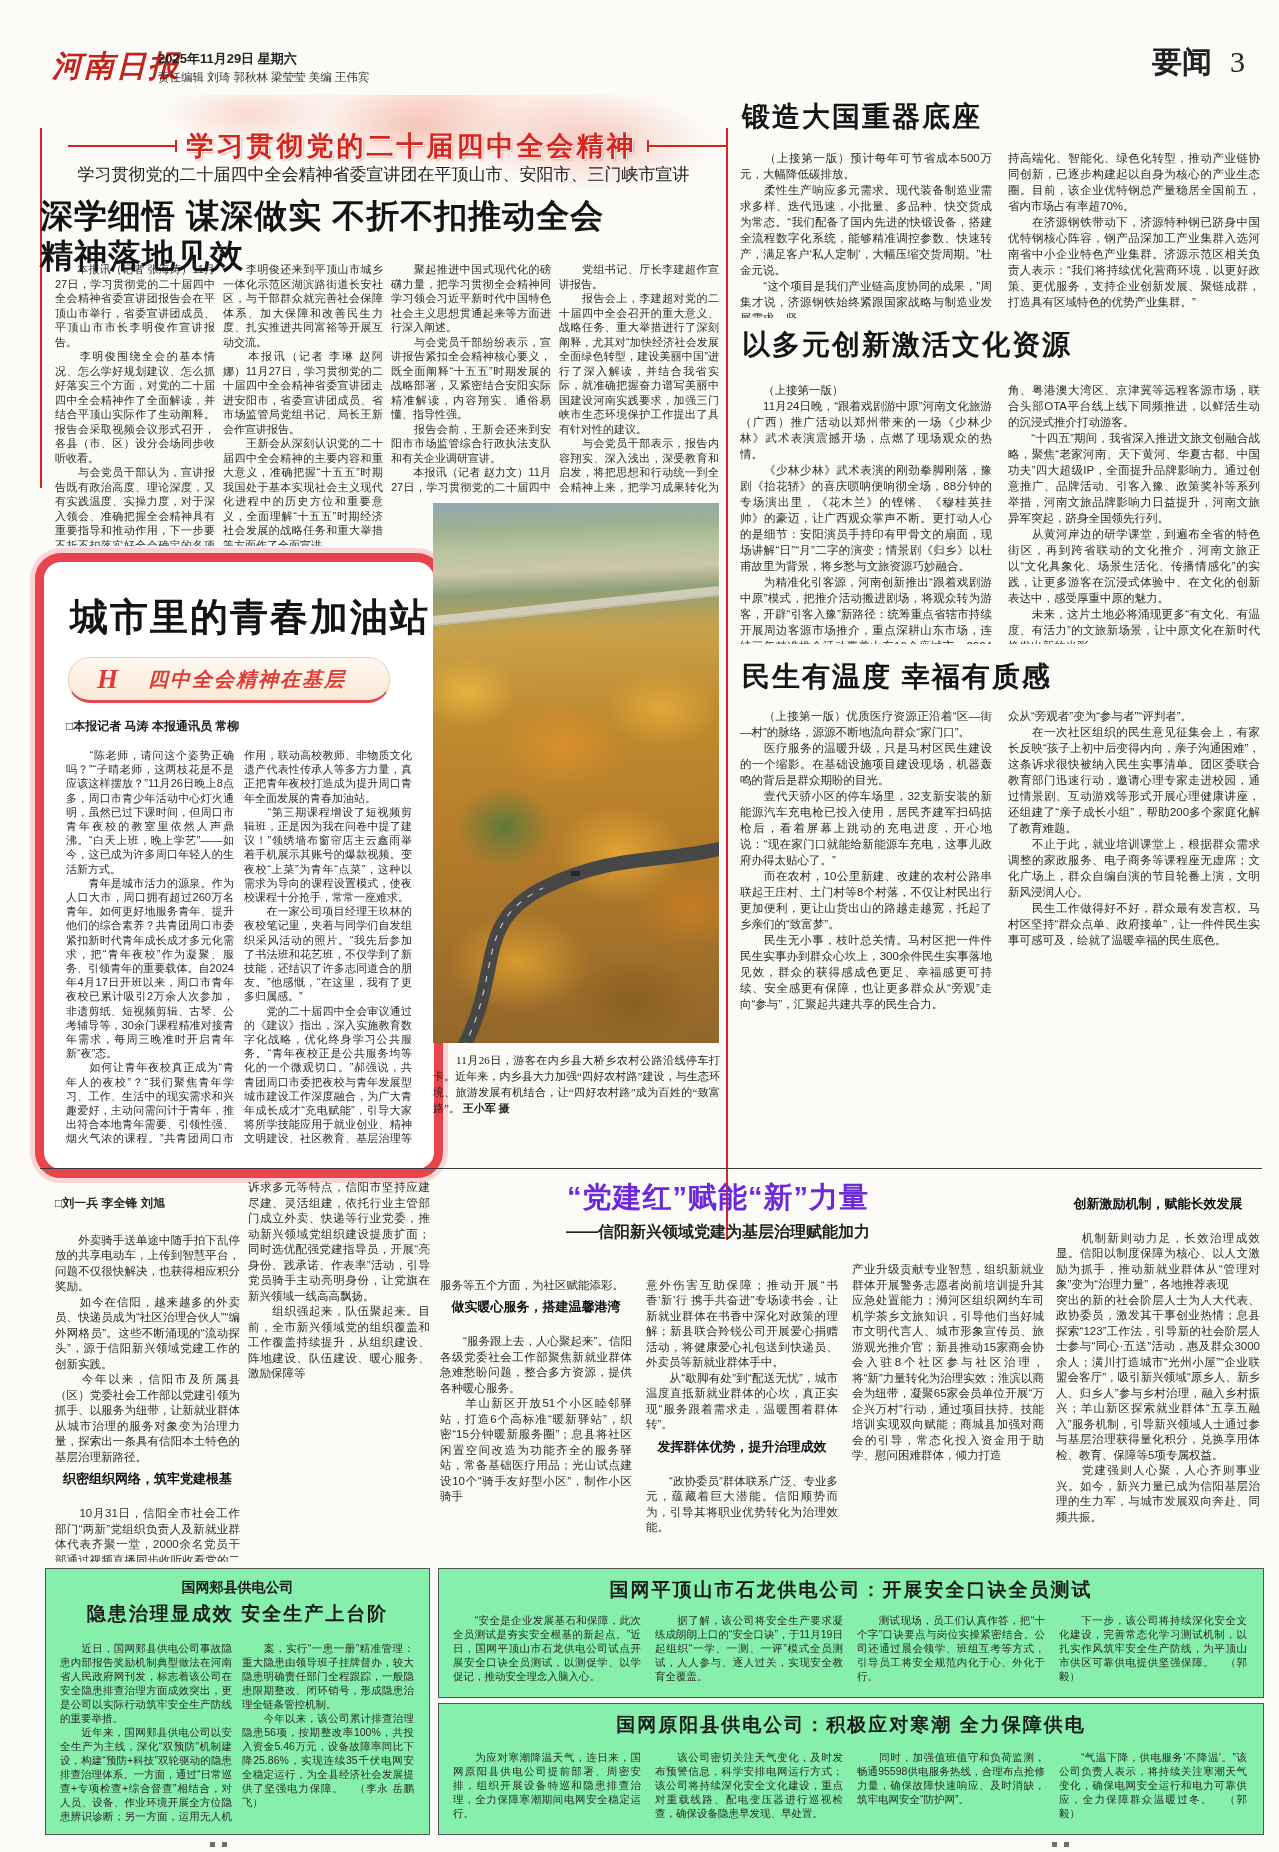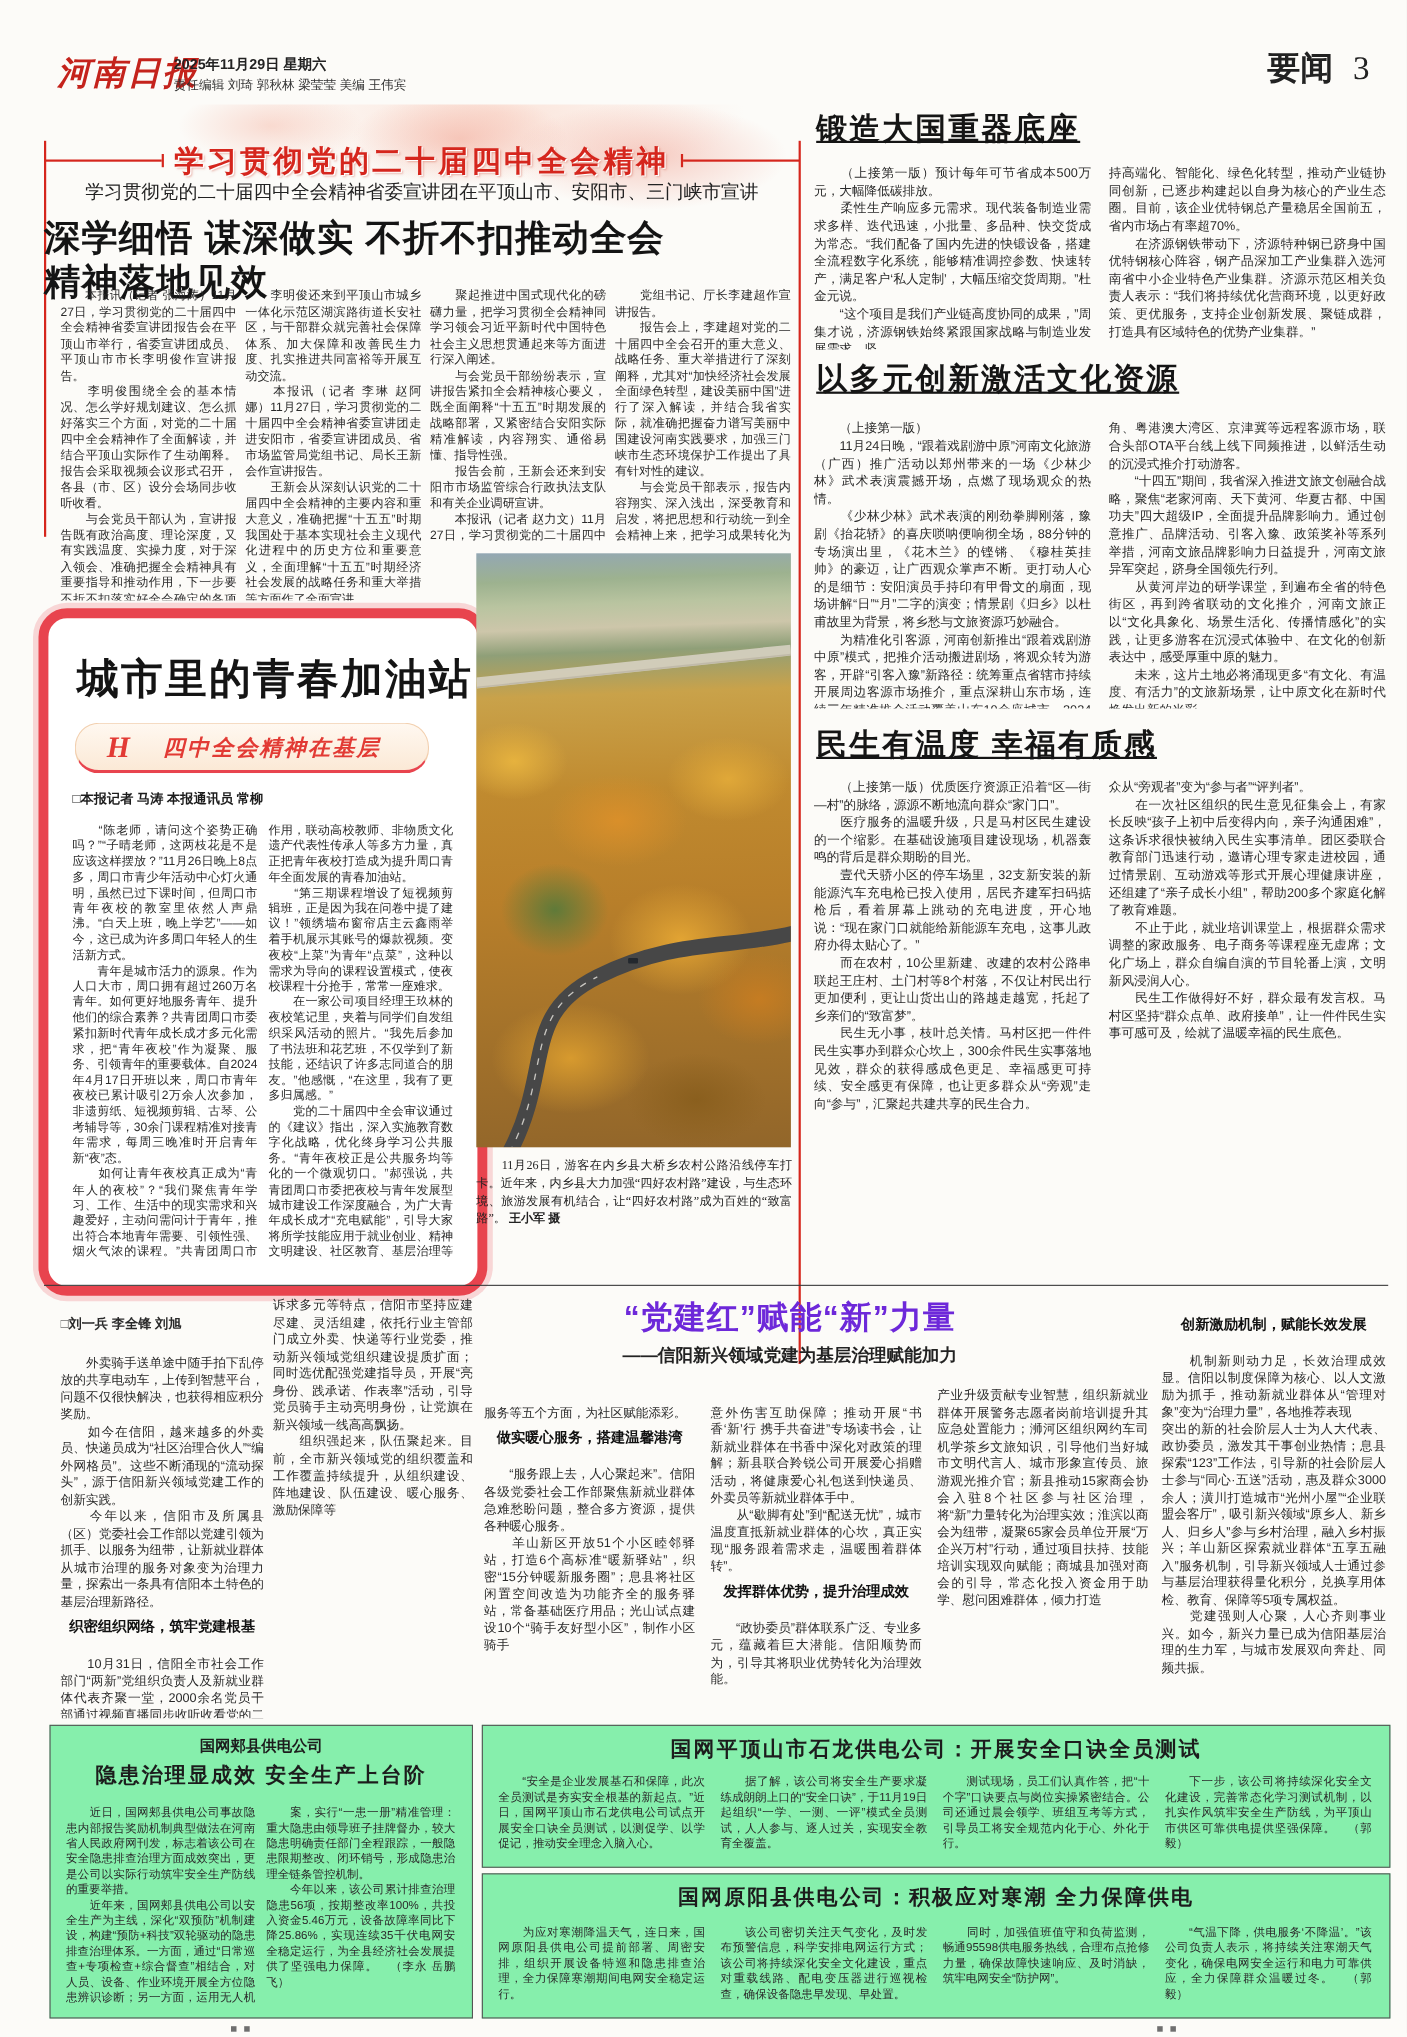--- a/index.html
+++ b/index.html
@@ -18,21 +18,21 @@
               color:#c4231c;font-size:30px;transform:skewX(-6deg);letter-spacing:2px;}
   .section-name{font-family:Liberation Mono, monospace;font-weight:bold;font-size:30px;color:#222;}
   .page-num{font-family:"Liberation Serif","DejaVu Serif",serif;font-size:30px;color:#222;}
   
   .banner-wrap{position:absolute;left:40px;top:95px;width:687px;height:390px;overflow:hidden;
      background:
        radial-gradient(140px 60px at 55% 8%, rgba(240,150,130,.45), transparent 70%),
        radial-gradient(180px 70px at 80% 12%, rgba(236,130,110,.38), transparent 70%),
        radial-gradient(120px 50px at 30% 5%, rgba(244,170,150,.40), transparent 70%),
        radial-gradient(300px 90px at 60% 2%, rgba(250,210,195,.55), transparent 75%);}
-  .banner-line{position:absolute;left:0;top:33px;width:100%;display:flex;align-items:center;}
+  .banner-line{position:absolute;left:0;top:33px;width:100%;display:flex;align-items:center;padding-left:28px;}
   .banner-line .seg{flex:1;height:2px;background:#d5261d;}
   .banner-line .tick{width:2px;height:12px;background:#d5261d;}
   .banner-title{font-size:27px;font-weight:bold;color:#d5261d;letter-spacing:3px;padding:0 10px;
      text-shadow:1px 1px 0 #fff, 2px 2px 2px rgba(200,60,40,.35);}
   
   .red-box{position:absolute;left:35px;top:553px;width:390px;height:607px;background:#fff;
      border:9px solid #e8444e;border-radius:26px;box-shadow:0 0 0 5px rgba(238,130,136,.30);}
   .badge{position:absolute;left:24px;top:95px;width:320px;height:42px;border-radius:22px;
      background:linear-gradient(#fff8f0,#fbe9d6);border:1px solid #f2cfae;border-bottom:3px solid #e8444e;
      display:flex;align-items:center;}
@@ -48,21 +48,21 @@
      radial-gradient(90px 70px at 65% 65%, #e2a433 0%, transparent 72%),
      radial-gradient(80px 60px at 90% 75%, #c57c22 0%, transparent 70%),
      radial-gradient(100px 70px at 30% 85%, #d79a2e 0%, transparent 72%),
      radial-gradient(90px 60px at 70% 92%, #8a5f1e 0%, transparent 70%),
      linear-gradient(178deg,#93a7b4 0%,#9db28f 5%,#b9c4a0 9%,#cdc6aa 13%,#8f9f78 17%,
         #c9a24a 24%,#c08a2f 40%,#b87f2a 58%,#a5732a 78%,#92662a 100%);}
   .caption{position:absolute;left:433px;top:1052px;width:287px;font-size:11px;line-height:16px;
      color:#222;text-align:justify;font-family:"Liberation Serif","DejaVu Serif",serif;}
   .credit{font-weight:bold;white-space:nowrap;}
   
-  .rail-head{position:absolute;font-size:28px;font-weight:bold;color:#151515;letter-spacing:2px;text-decoration:underline;}
+  .rail-head{position:absolute;font-size:28px;font-weight:bold;color:#151515;letter-spacing:2px;}
   .rail-col{font-size:11.5px;line-height:16px;}
   
   .band-head{position:absolute;left:438px;top:1178px;width:560px;text-align:center;
      font-size:29px;font-weight:bold;color:#6d28d9;letter-spacing:1px;}
   .band-sub{position:absolute;left:438px;top:1222px;width:560px;text-align:center;
      font-size:16px;font-weight:bold;color:#222;}
   .byline{font-weight:bold;font-size:12px;margin-bottom:6px;white-space:normal;}
   .mid-col{font-size:11.5px;line-height:15.5px;}
   
   .box-company{text-align:center;font-weight:bold;font-size:14px;margin-top:10px;}

